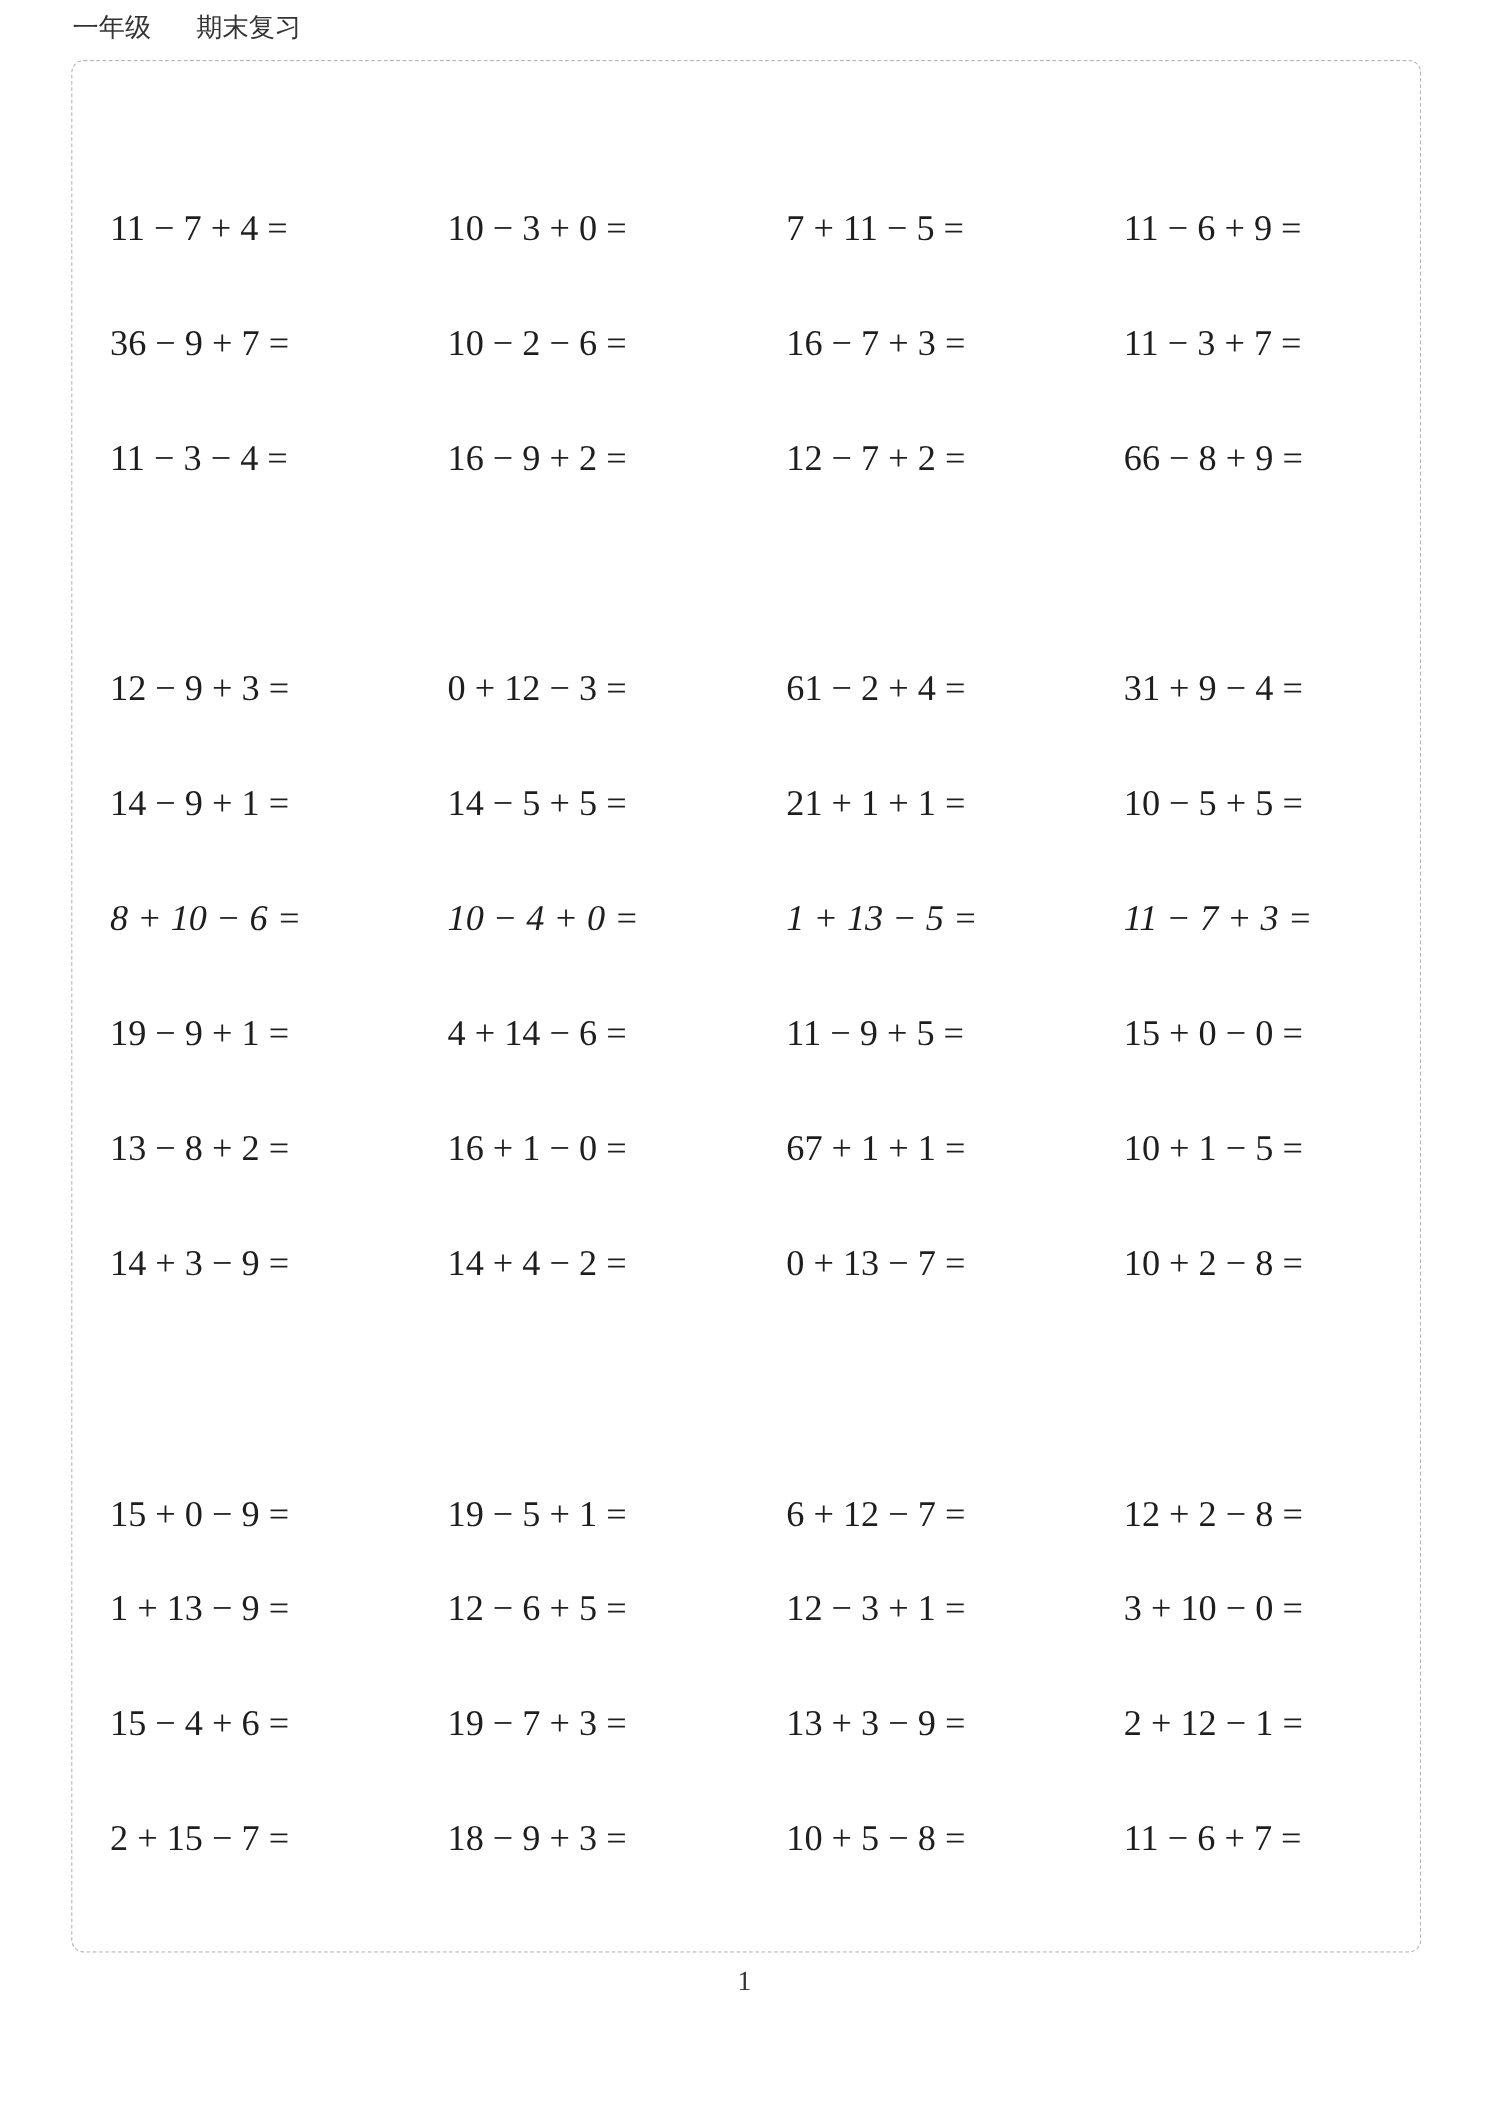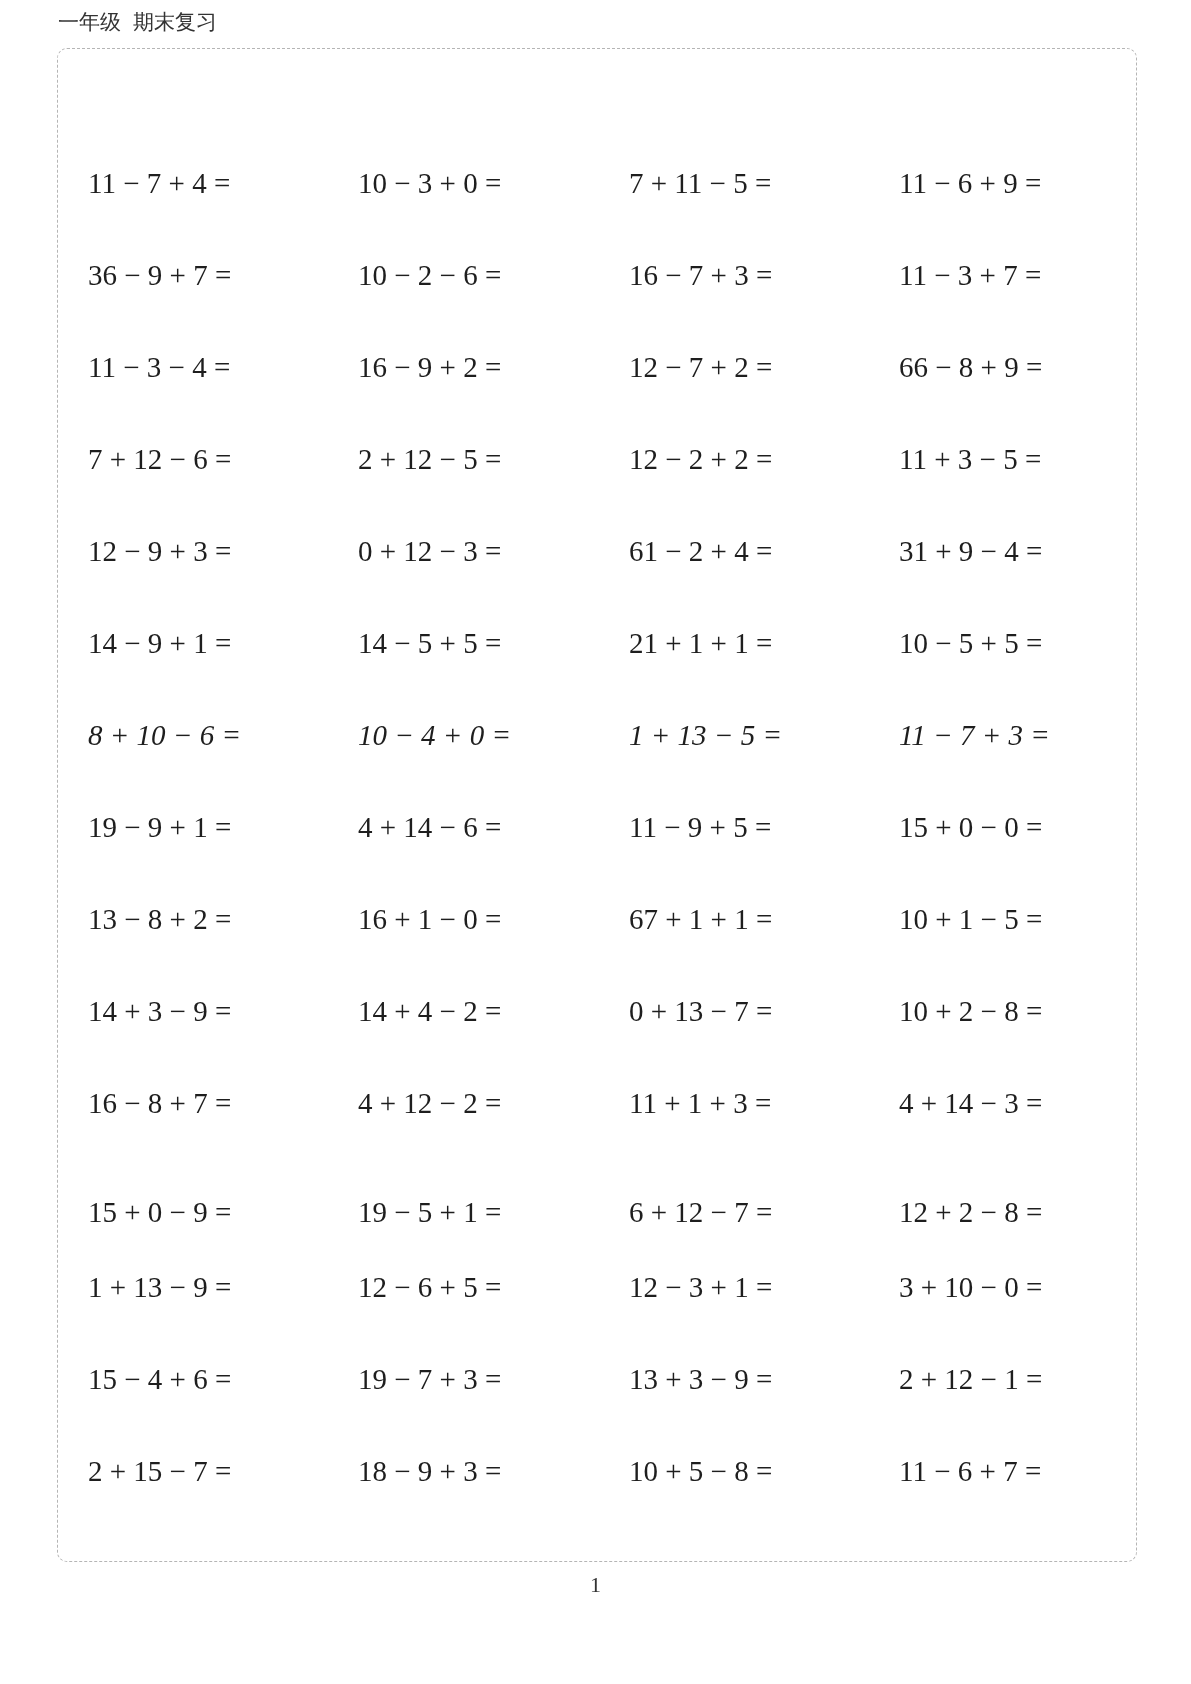--- a/index.html
+++ b/index.html
@@ -1,19 +1,19 @@
 <!DOCTYPE html>
 <html><head>
 <meta charset="utf-8">
 <style>
   html, body { margin: 0; padding: 0; background: #ffffff; }
   body { width: 1191px; height: 1684px; position: relative; overflow: hidden;
          font-family: "Liberation Serif", "DejaVu Serif", serif; color: #222; }
   .header { position: absolute; left: 58px; top: 8px; font-size: 21px; color: #333; }
-  .header span + span { margin-left: 12px; }
+  .header span + span { margin-left: 36px; }
   .box { position: absolute; left: 57px; top: 48px; width: 1080px; height: 1514px;
          border: 1.5px dashed #b5b5b5; border-radius: 10px; box-sizing: border-box; }
   .row { position: absolute; left: 0; width: 100%; height: 40px; }
   .cell { position: absolute; top: 0; font-size: 29px; line-height: 40px; white-space: pre; color: #1e1e1e; }
   .c0 { left: 30px; } .c1 { left: 300px; } .c2 { left: 571px; } .c3 { left: 841px; }
   .page-num { position: absolute; top: 1572px; left: 0; width: 100%; text-align: center; font-size: 22px; color: #333; }
 </style>
 </head>
 <body>
 
@@ -32,26 +32,20 @@
       <span class="cell c0">36 − 9 + 7 =</span>
       <span class="cell c1">10 − 2 − 6 =</span>
       <span class="cell c2">16 − 7 + 3 =</span>
       <span class="cell c3">11 − 3 + 7 =</span>
     </div>
     <div class="row" style="top: 298px;">
       <span class="cell c0">11 − 3 − 4 =</span>
       <span class="cell c1">16 − 9 + 2 =</span>
       <span class="cell c2">12 − 7 + 2 =</span>
       <span class="cell c3">66 − 8 + 9 =</span>
-    </div>
-    <div class="row" style="top: 390px;">
-      <span class="cell c0">7 + 12 − 6 =</span>
-      <span class="cell c1">2 + 12 − 5 =</span>
-      <span class="cell c2">12 − 2 + 2 =</span>
-      <span class="cell c3">11 + 3 − 5 =</span>
     </div>
     <div class="row" style="top: 482px;">
       <span class="cell c0">12 − 9 + 3 =</span>
       <span class="cell c1">0 + 12 − 3 =</span>
       <span class="cell c2">61 − 2 + 4 =</span>
       <span class="cell c3">31 + 9 − 4 =</span>
     </div>
     <div class="row" style="top: 574px;">
       <span class="cell c0">14 − 9 + 1 =</span>
       <span class="cell c1">14 − 5 + 5 =</span>
@@ -75,26 +69,20 @@
       <span class="cell c1">16 + 1 − 0 =</span>
       <span class="cell c2">67 + 1 + 1 =</span>
       <span class="cell c3">10 + 1 − 5 =</span>
     </div>
     <div class="row" style="top: 942px;">
       <span class="cell c0">14 + 3 − 9 =</span>
       <span class="cell c1">14 + 4 − 2 =</span>
       <span class="cell c2">0 + 13 − 7 =</span>
       <span class="cell c3">10 + 2 − 8 =</span>
     </div>
-    <div class="row" style="top: 1034px;">
-      <span class="cell c0">16 − 8 + 7 =</span>
-      <span class="cell c1">4 + 12 − 2 =</span>
-      <span class="cell c2">11 + 1 + 3 =</span>
-      <span class="cell c3">4 + 14 − 3 =</span>
-    </div>
     <div class="row" style="top: 1126px; margin-top: 17px;">
       <span class="cell c0">15 + 0 − 9 =</span>
       <span class="cell c1">19 − 5 + 1 =</span>
       <span class="cell c2">6 + 12 − 7 =</span>
       <span class="cell c3">12 + 2 − 8 =</span>
     </div>
     <div class="row" style="top: 1218px;">
       <span class="cell c0">1 + 13 − 9 =</span>
       <span class="cell c1">12 − 6 + 5 =</span>
       <span class="cell c2">12 − 3 + 1 =</span>

